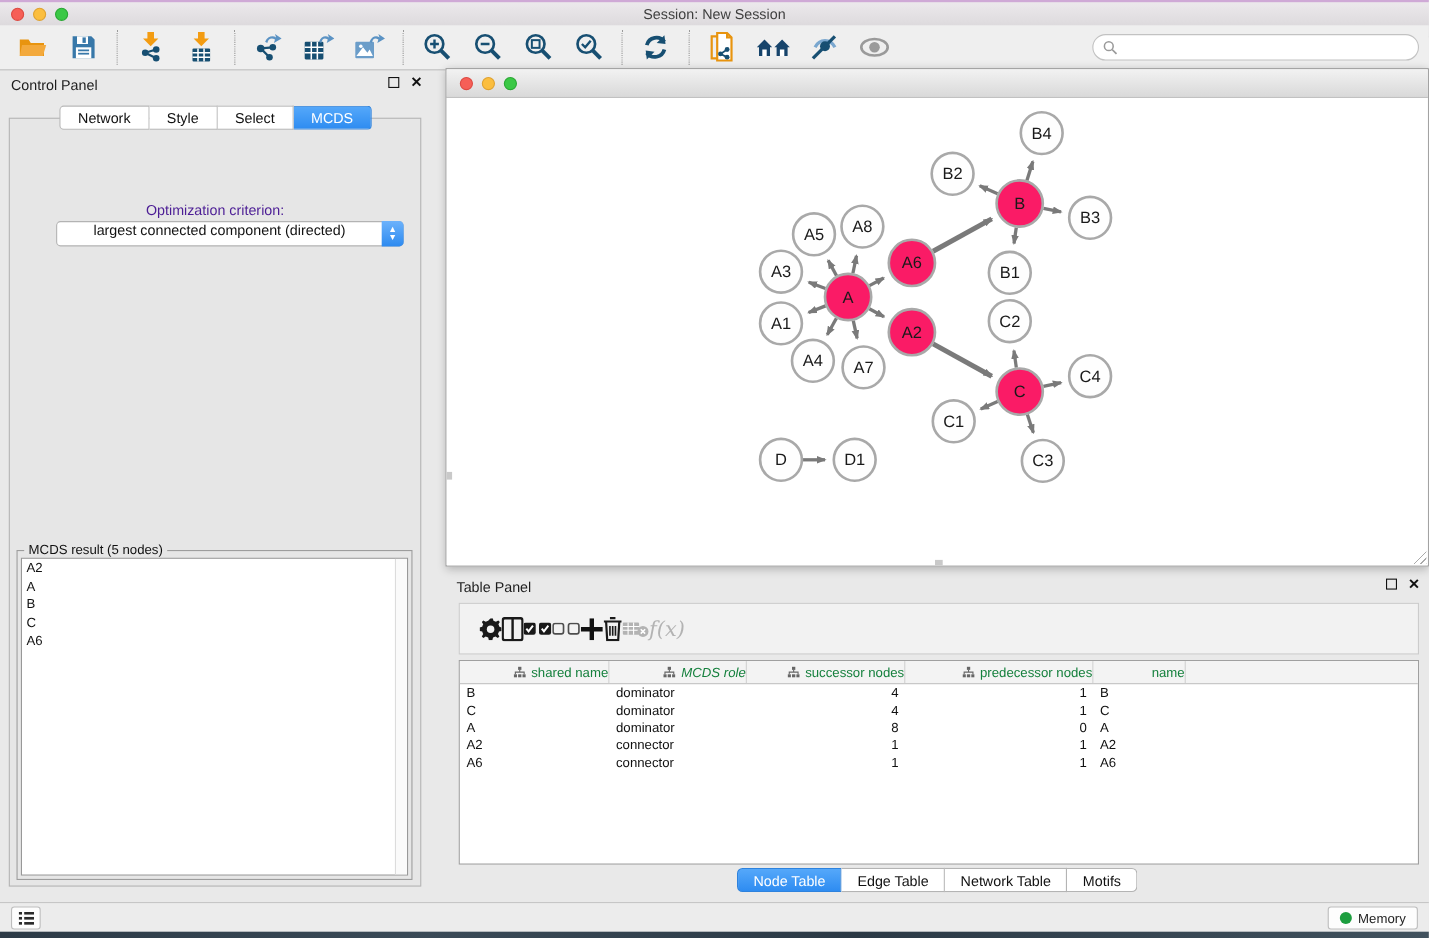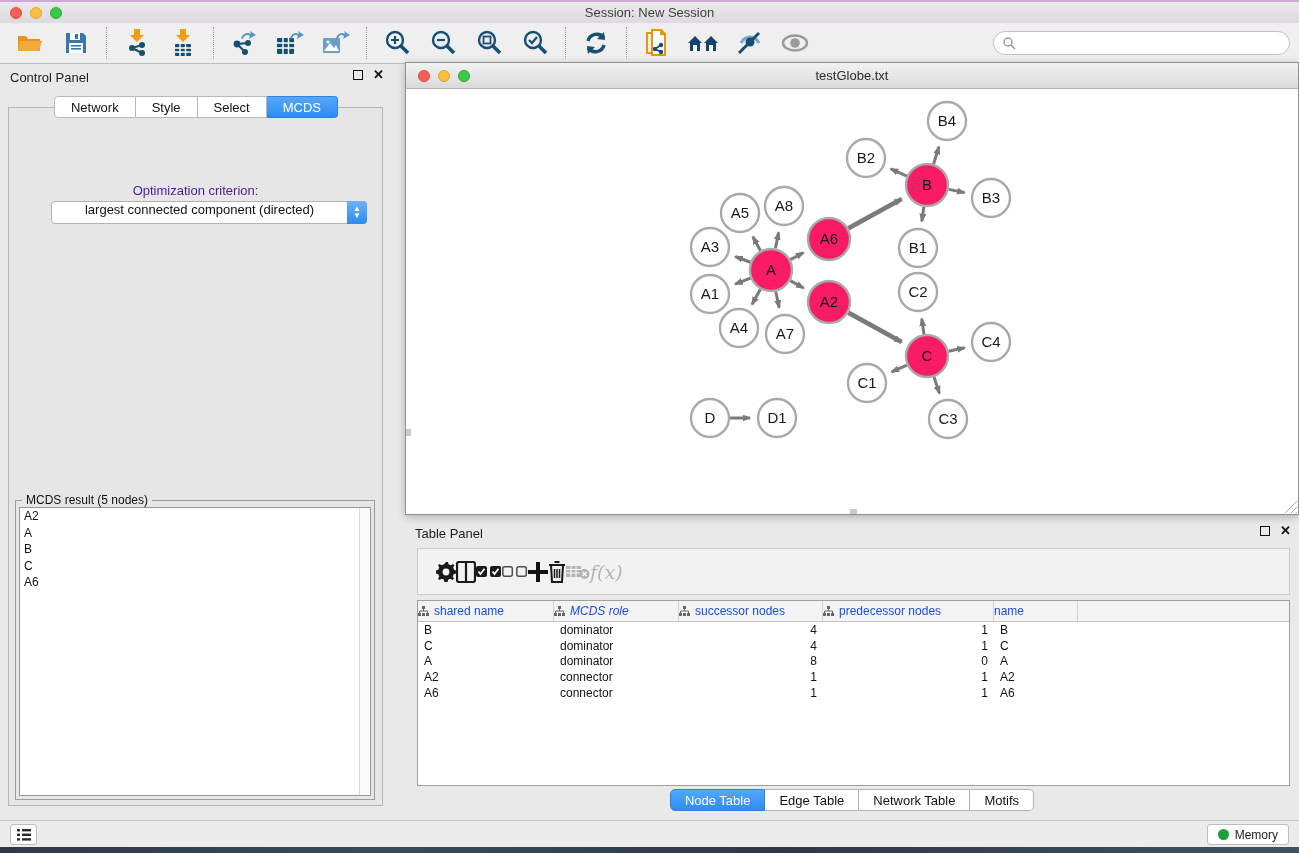--- a/index.html
+++ b/index.html
@@ -81,22 +81,22 @@
 
   
   .table-panel { position:absolute; left:405px; top:520px; width:894px; height:293px; }
   .tp-toolbar { position:absolute; left:12px; right:9px; top:28px; height:47px;
     background:#f2f2f2; border:1px solid #cccccc; display:flex; align-items:center; padding-left:18px; }
   .tp-btn { background:none; border:none; display:flex; align-items:center; justify-content:center; }
   .fx { font-family:"DejaVu Serif", serif; font-style:italic; font-size:19px; color:#b3b3b3; }
   .tp-table { position:absolute; left:12px; right:9px; top:80px; height:186px;
     background:#fff; border:1px solid #9f9f9f; overflow:hidden; }
   .t-header { display:flex; background:#f3f3f3; border-bottom:1px solid #c4c4c4; height:21px; }
-  .t-hcell { display:flex; align-items:center; justify-content:flex-start; gap:5px;
-    font-size:12px; color:#1d4ed8; border-right:1px solid #d2d2d2; height:100%; }
+  .t-hcell { display:flex; align-items:center; justify-content:flex-end; gap:5px;
+    font-size:12px; color:#15803d; border-right:1px solid #d2d2d2; height:100%; }
   .t-hcell:last-child { border-right:none; }
   .t-row { display:flex; height:15.7px; align-items:center; }
   .t-cell { font-size:12px; color:#111; padding:0 6px; white-space:nowrap; overflow:hidden; }
 
   .bottom-tabs { position:absolute; left:0; right:0; top:269px; display:flex; justify-content:center; }
   .btab { height:22px; padding:0 14px; background:#fff; border:1px solid #b4b4b4; border-left:none;
     font-size:13px; color:#111; display:flex; align-items:center; }
   .btab:first-child { border-left:1px solid #b4b4b4; border-radius:5px 0 0 5px; }
   .btab:last-child { border-radius:0 5px 5px 0; }
   .btab.active { background:linear-gradient(#55a8fa,#2e8cf1); border-color:#2e82dd; color:#fff; }
@@ -357,21 +357,20 @@
   </div>
 </div>
 
 <div class="net-window">
   <div class="net-titlebar">
     <div class="net-lights">
       <div class="light red"></div>
       <div class="light yellow"></div>
       <div class="light green"></div>
     </div>
-    <div class="net-title">testGlobe.txt</div>
   </div>
   <div class="net-canvas">
     <svg id="graph-svg" width="892" height="425" viewBox="0 0 892 425">
         <defs>
           <marker id="arr" markerWidth="9" markerHeight="8" refX="7.5" refY="3.5" orient="auto" markerUnits="userSpaceOnUse">
             <path d="M0,0 L9,3.5 L0,7 Z" fill="#7a7a7a"></path>
           </marker>
         </defs>
         <line x1="344.4146596993366" y1="173.23831431286462" x2="329.26382673263237" y2="167.52570516148435" stroke="#7a7a7a" stroke-width="3" marker-end="url(#arr)"></line>
         <line x1="354.48901716798036" y1="161.67335414757676" x2="346.8998425665696" y2="147.7190653643376" stroke="#7a7a7a" stroke-width="3" marker-end="url(#arr)"></line>

